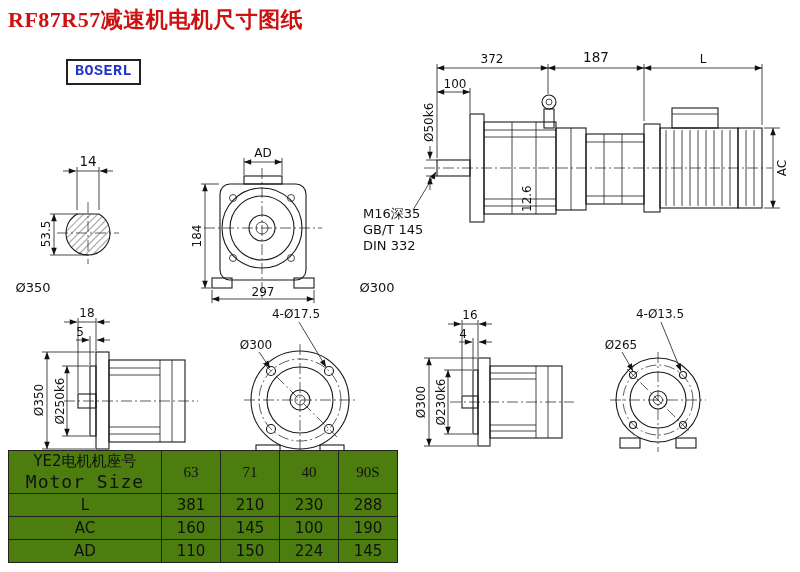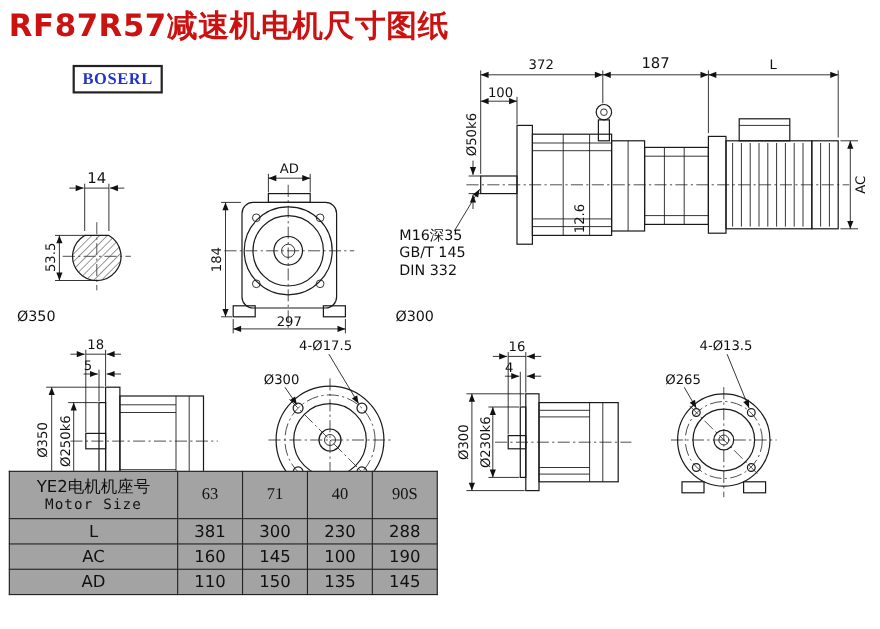--- a/index.html
+++ b/index.html
@@ -1,39 +1,39 @@
 <!DOCTYPE html>
 <html><head>
 <meta charset="utf-8">
 <style>
   html,body { margin:0; padding:0; }
   body { width:800px; height:572px; background:#ffffff; position:relative; overflow:hidden;
          font-family:"DejaVu Sans","Liberation Sans",sans-serif; }
   .page { position:absolute; left:0; top:0; width:800px; height:572px; background:#fff; }
   svg.drawing { position:absolute; left:0; top:0; }
-  .title { position:absolute; left:8px; top:5px; font-size:28px; font-weight:700;
-           color:#cc1111; letter-spacing:.5px; white-space:nowrap; }
+  .title { position:absolute; left:8px; top:5px; font-size:22px; font-weight:700;
+           color:#cc1111; letter-spacing:.5px; white-space:nowrap;font-family:Liberation Serif, serif; }
   .logo { position:absolute; left:66px; top:59px; border:2px solid #222; padding:0 7px;
-          height:22px; line-height:22px; font-family:Liberation Serif, serif;
+          height:22px; line-height:22px; font-family:Liberation Mono, monospace;
           font-weight:700; font-size:15px; color:#2233cc; letter-spacing:.5px;text-align:center; }
   
   .ol { fill:none; stroke:#1a1a1a; stroke-width:1.1; }
   .tl { fill:none; stroke:#1a1a1a; stroke-width:0.8; }
   .cl { fill:none; stroke:#1a1a1a; stroke-width:0.7; stroke-dasharray:11 3 2 3; }
   text.d  { font-family:"DejaVu Sans",sans-serif; font-size:12px; fill:#111; }
   text.d2 { font-family:"DejaVu Sans",sans-serif; font-size:13px; fill:#111; }
   text.b  { font-size:13.5px; }
   
-  .size-table { position:absolute; left:8px; top:428px; border-collapse:collapse; background:#a3a3a3; }
+  .size-table { position:absolute; left:8px; top:450px; border-collapse:collapse; background:#4d7c0f; }
   .size-table td { border:1px solid #222; text-align:center; vertical-align:middle;
                    font-size:15px; color:#111; padding:0 3px; height:22px; }
   .size-table td.hdr { width:146px; height:42px; }
   .size-table td.c { width:52px;font-family:Liberation Serif, serif; }
   .size-table .en { font-family:"DejaVu Sans Mono","Liberation Mono",monospace;
-                    font-size:13px; letter-spacing:1px; }
+                    font-size:18px; letter-spacing:1px; }
 </style>
 </head>
 <body>
 
 <div class="page">
 
 <svg class="drawing" width="800" height="572" viewBox="0 0 800 572">
   <defs>
     <marker id="arr" viewBox="0 0 10 10" refX="9.5" refY="5" markerWidth="10" markerHeight="10" orient="auto-start-reverse">
       <path d="M0.5,1.5 L9.5,5 L0.5,8.5 z" fill="#111"></path>
@@ -279,34 +279,34 @@
         <div class="en">Motor Size</div>
       </td>
       <td class="c">63</td>
       <td class="c">71</td>
       <td class="c">40</td>
       <td class="c">90S</td>
     </tr>
     <tr>
       <td>L</td>
       <td>381</td>
-      <td>300</td>
+      <td>210</td>
       <td>230</td>
       <td>288</td>
     </tr>
     <tr>
       <td>AC</td>
       <td>160</td>
       <td>145</td>
       <td>100</td>
       <td>190</td>
     </tr>
     <tr>
       <td>AD</td>
       <td>110</td>
       <td>150</td>
-      <td>135</td>
+      <td>224</td>
       <td>145</td>
     </tr>
   </tbody>
 </table>
 
 </div>
 
 </body></html>

